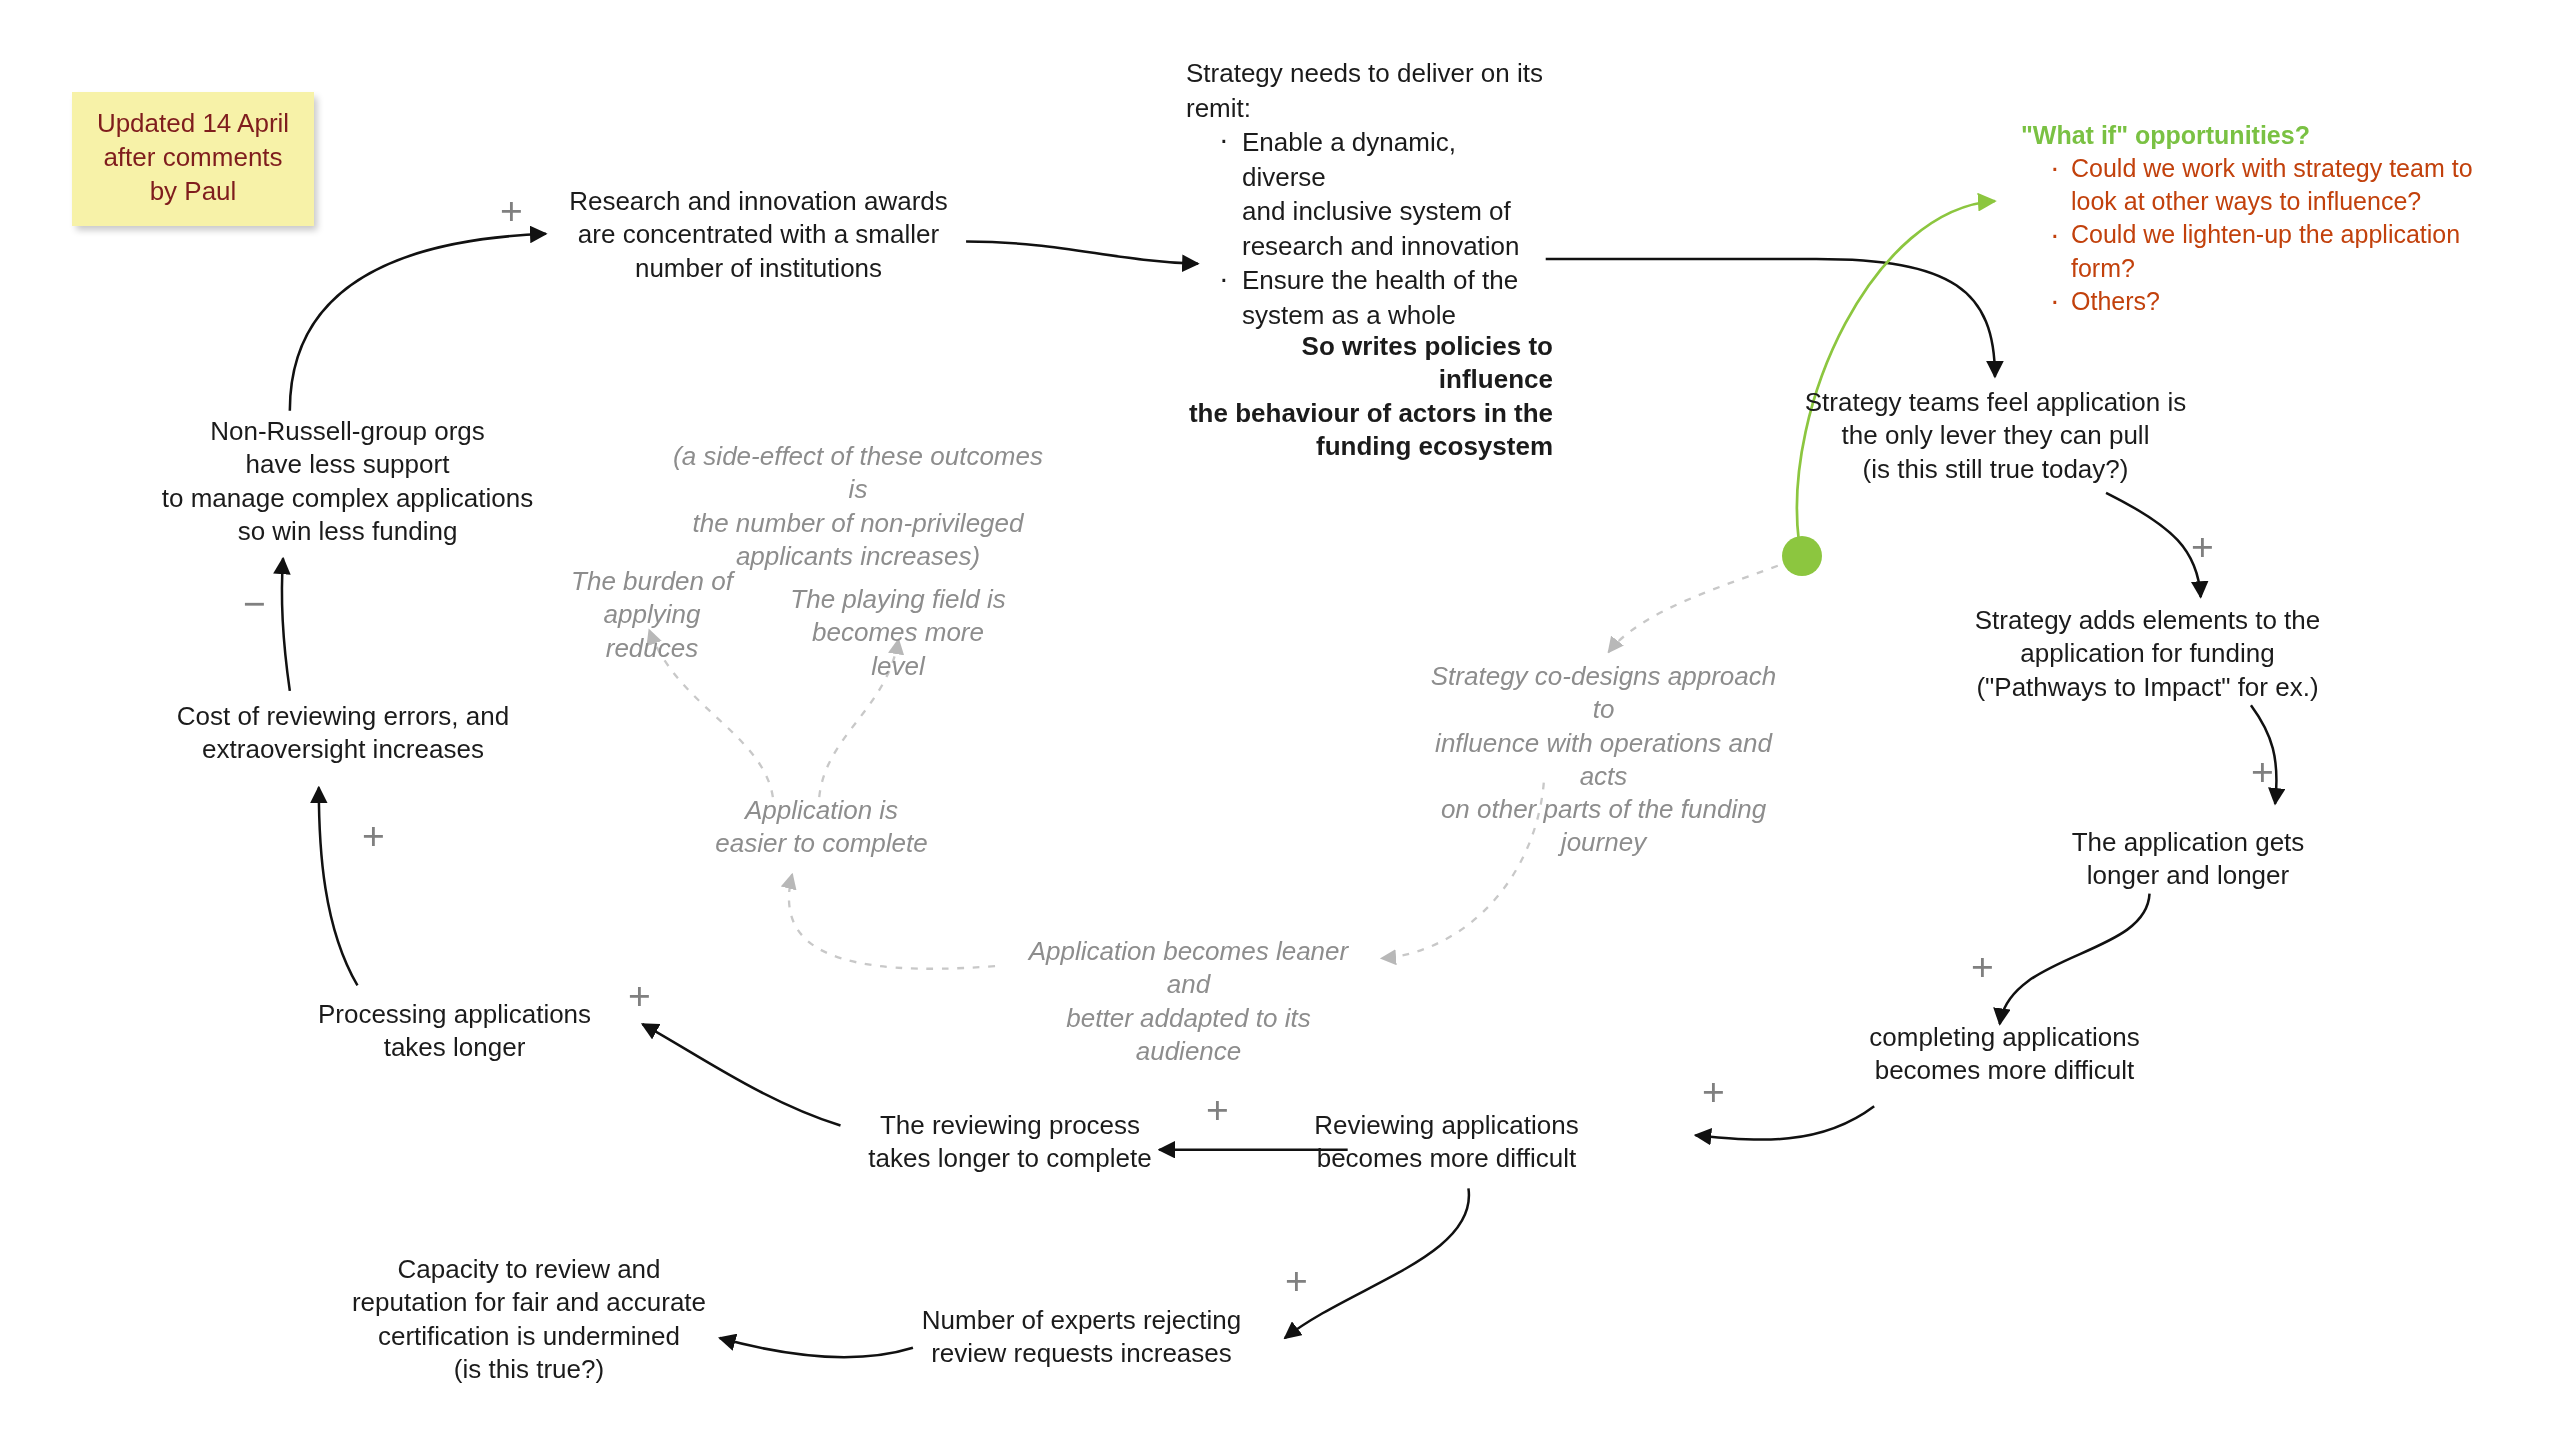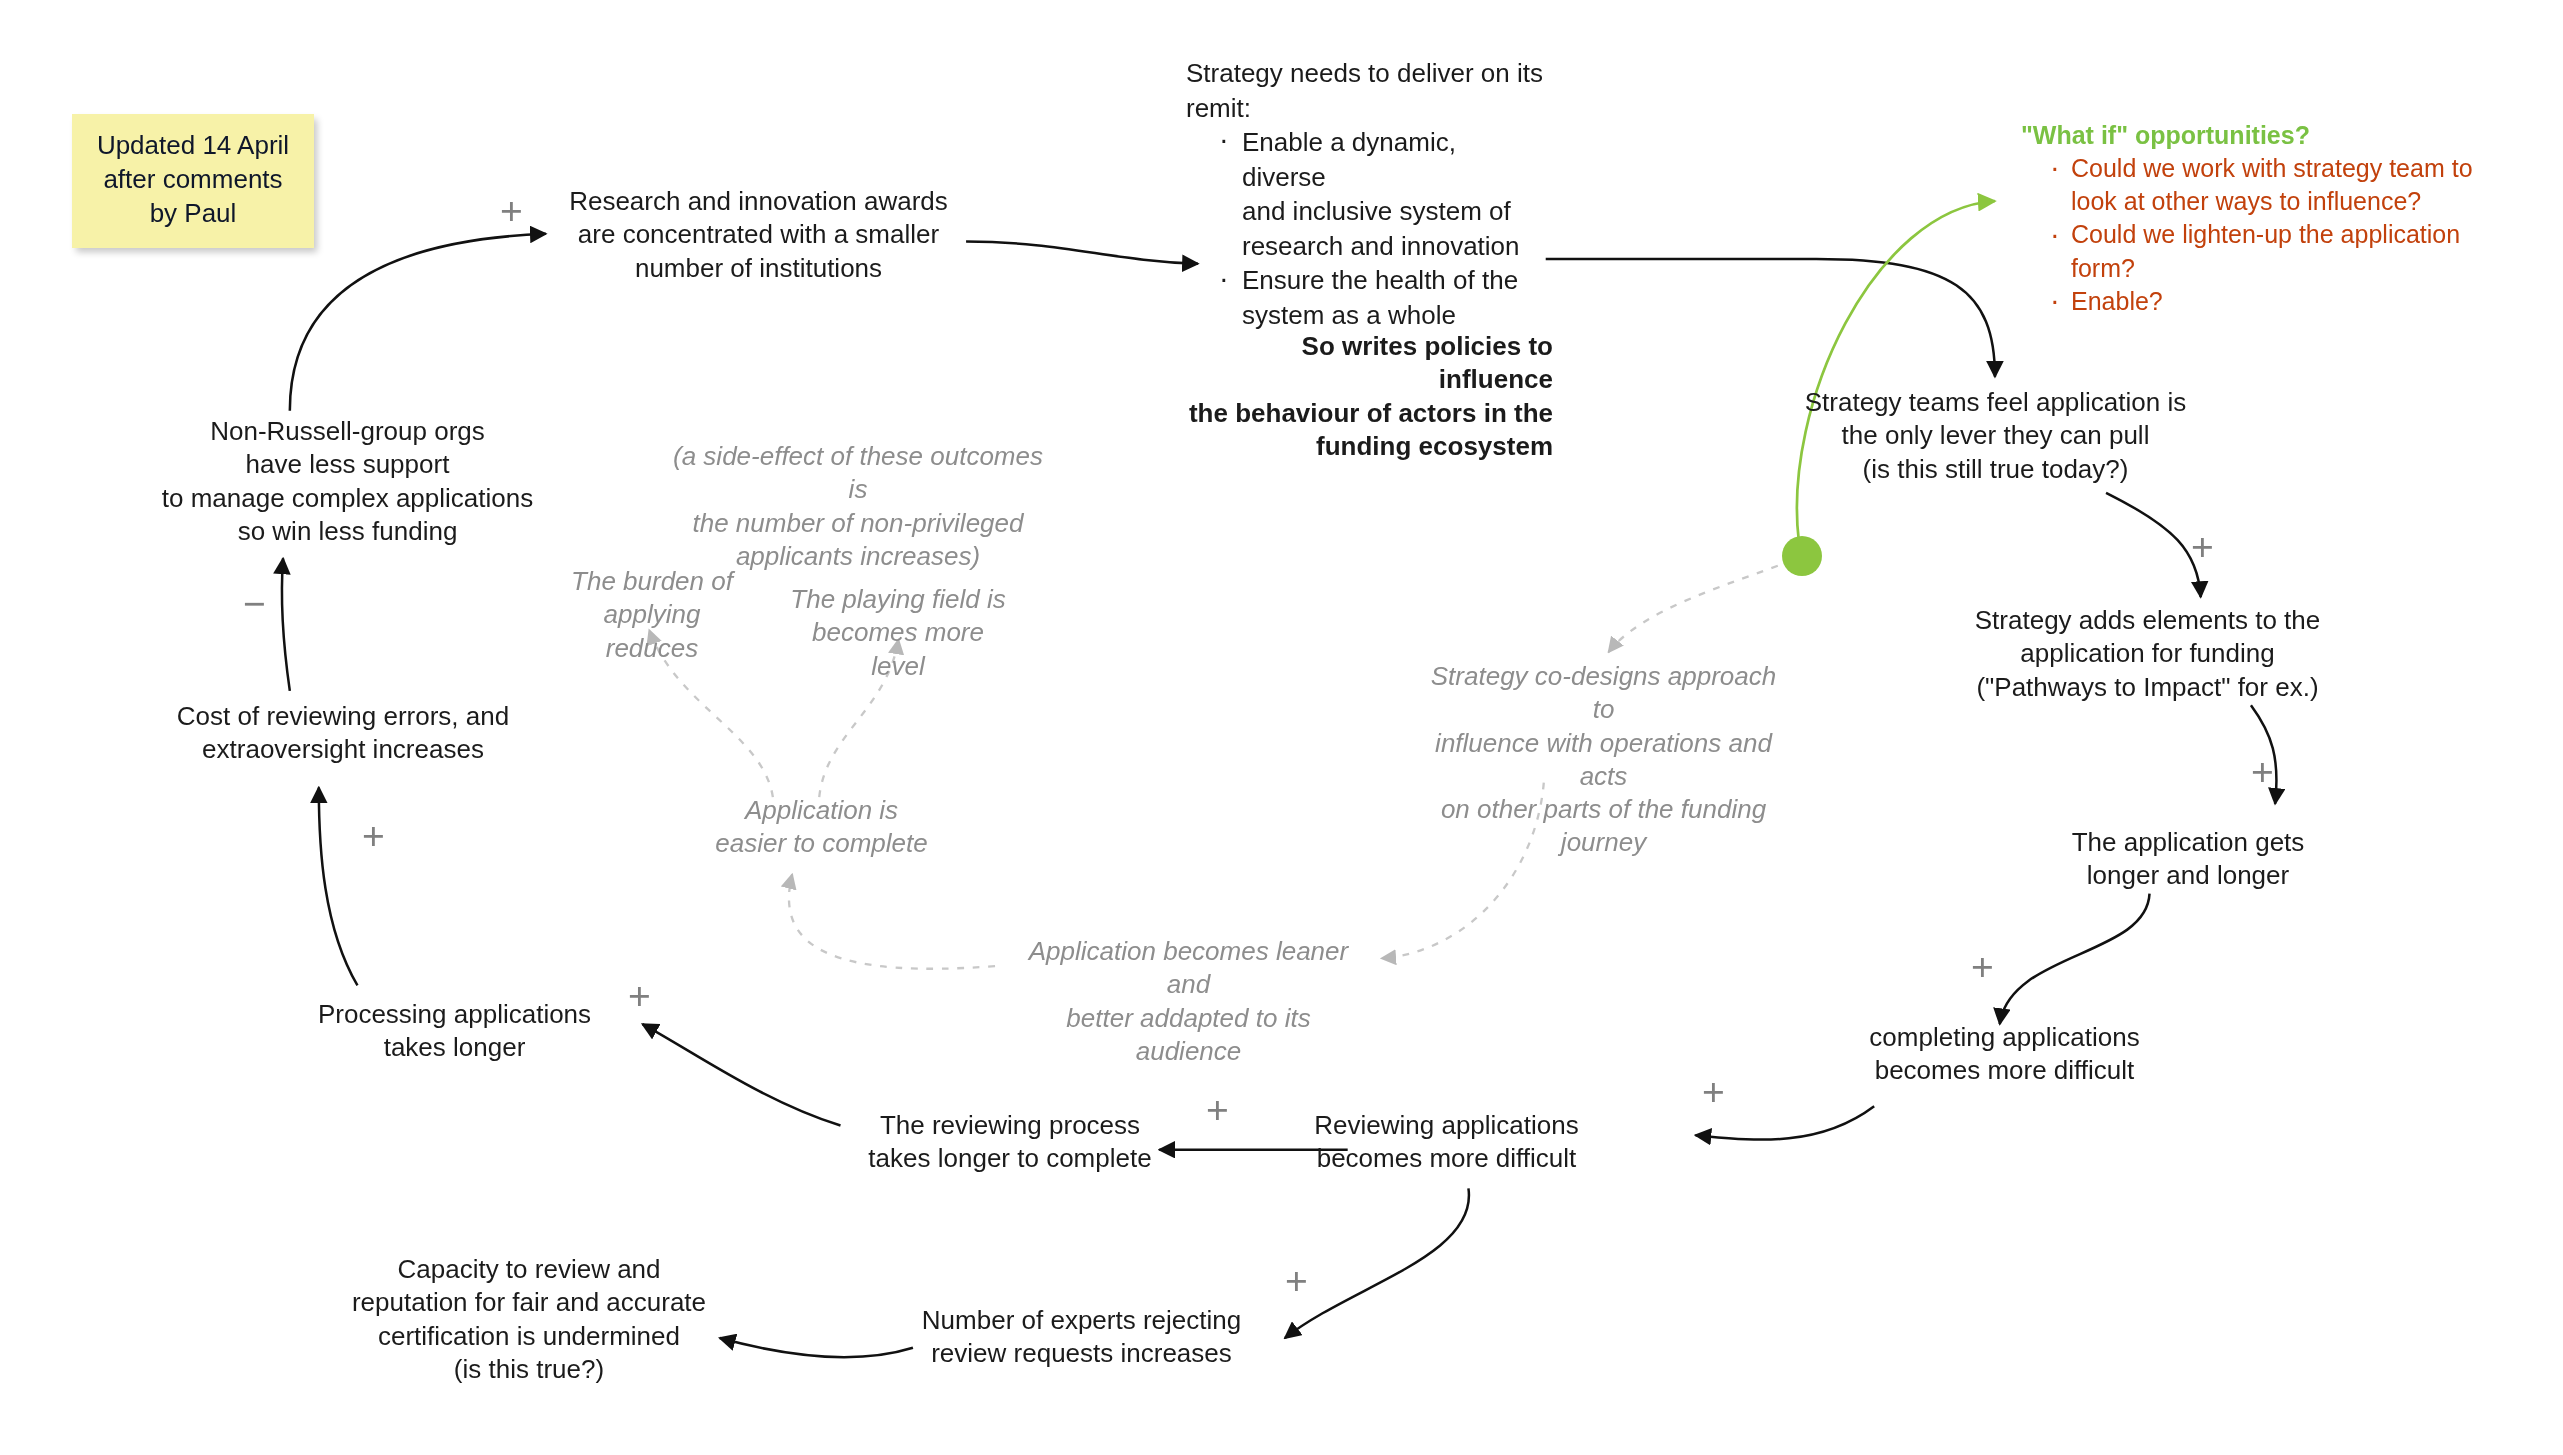--- a/index.html
+++ b/index.html
@@ -39,29 +39,28 @@
     text-align: right;
     font-weight: bold;
   }
   .node.italic-grey {
     color: #8d8d8d;
     font-style: italic;
   }
   .sticky {
     position: absolute;
     background: #f7f2a8;
-    color: #0f172a;
+    color: #7f1d1d;
     font-size: 26px;
     line-height: 1.32;
     text-align: center;
     padding: 13.5px 15.5px 17.4px 15.5px;
     box-sizing: border-box;
     box-shadow: 3.9px 4.8px 6.8px rgba(0,0,0,0.22);
     white-space: pre-line;
-    margin-top: 22px;
   }
   .whatif {
     position: absolute;
     width: 502px;
   }
   .whatif-title {
     color: #7ac143;
     font-weight: bold;
     font-size: 25px;
     margin-bottom: 1.9px;
@@ -198,21 +197,21 @@
 
   <div class="node left-align" style="left:1186px; top:330px; width:367px;">So writes policies to influence
 the behaviour of actors in the
 funding ecosystem</div>
 
   <div class="whatif" style="left:2021px; top:121px;">
     <div class="whatif-title">"What if" opportunities?</div>
     <ul class="whatif-list">
       <li>Could we work with strategy team to look at other ways to influence?</li>
       <li>Could we lighten-up the application form?</li>
-      <li>Enable?</li>
+      <li>Others?</li>
     </ul>
   </div>
 
   <div class="green-dot" style="left:1782px; top:536px; width:40px; height:40px;"></div>
 
   <div class="node" style="left:546px; top:185px; width:425px;">Research and innovation awards
 are concentrated with a smaller
 number of institutions</div>
 
   <div class="node" style="left:135px; top:415px; width:425px;">Non-Russell-group orgs

